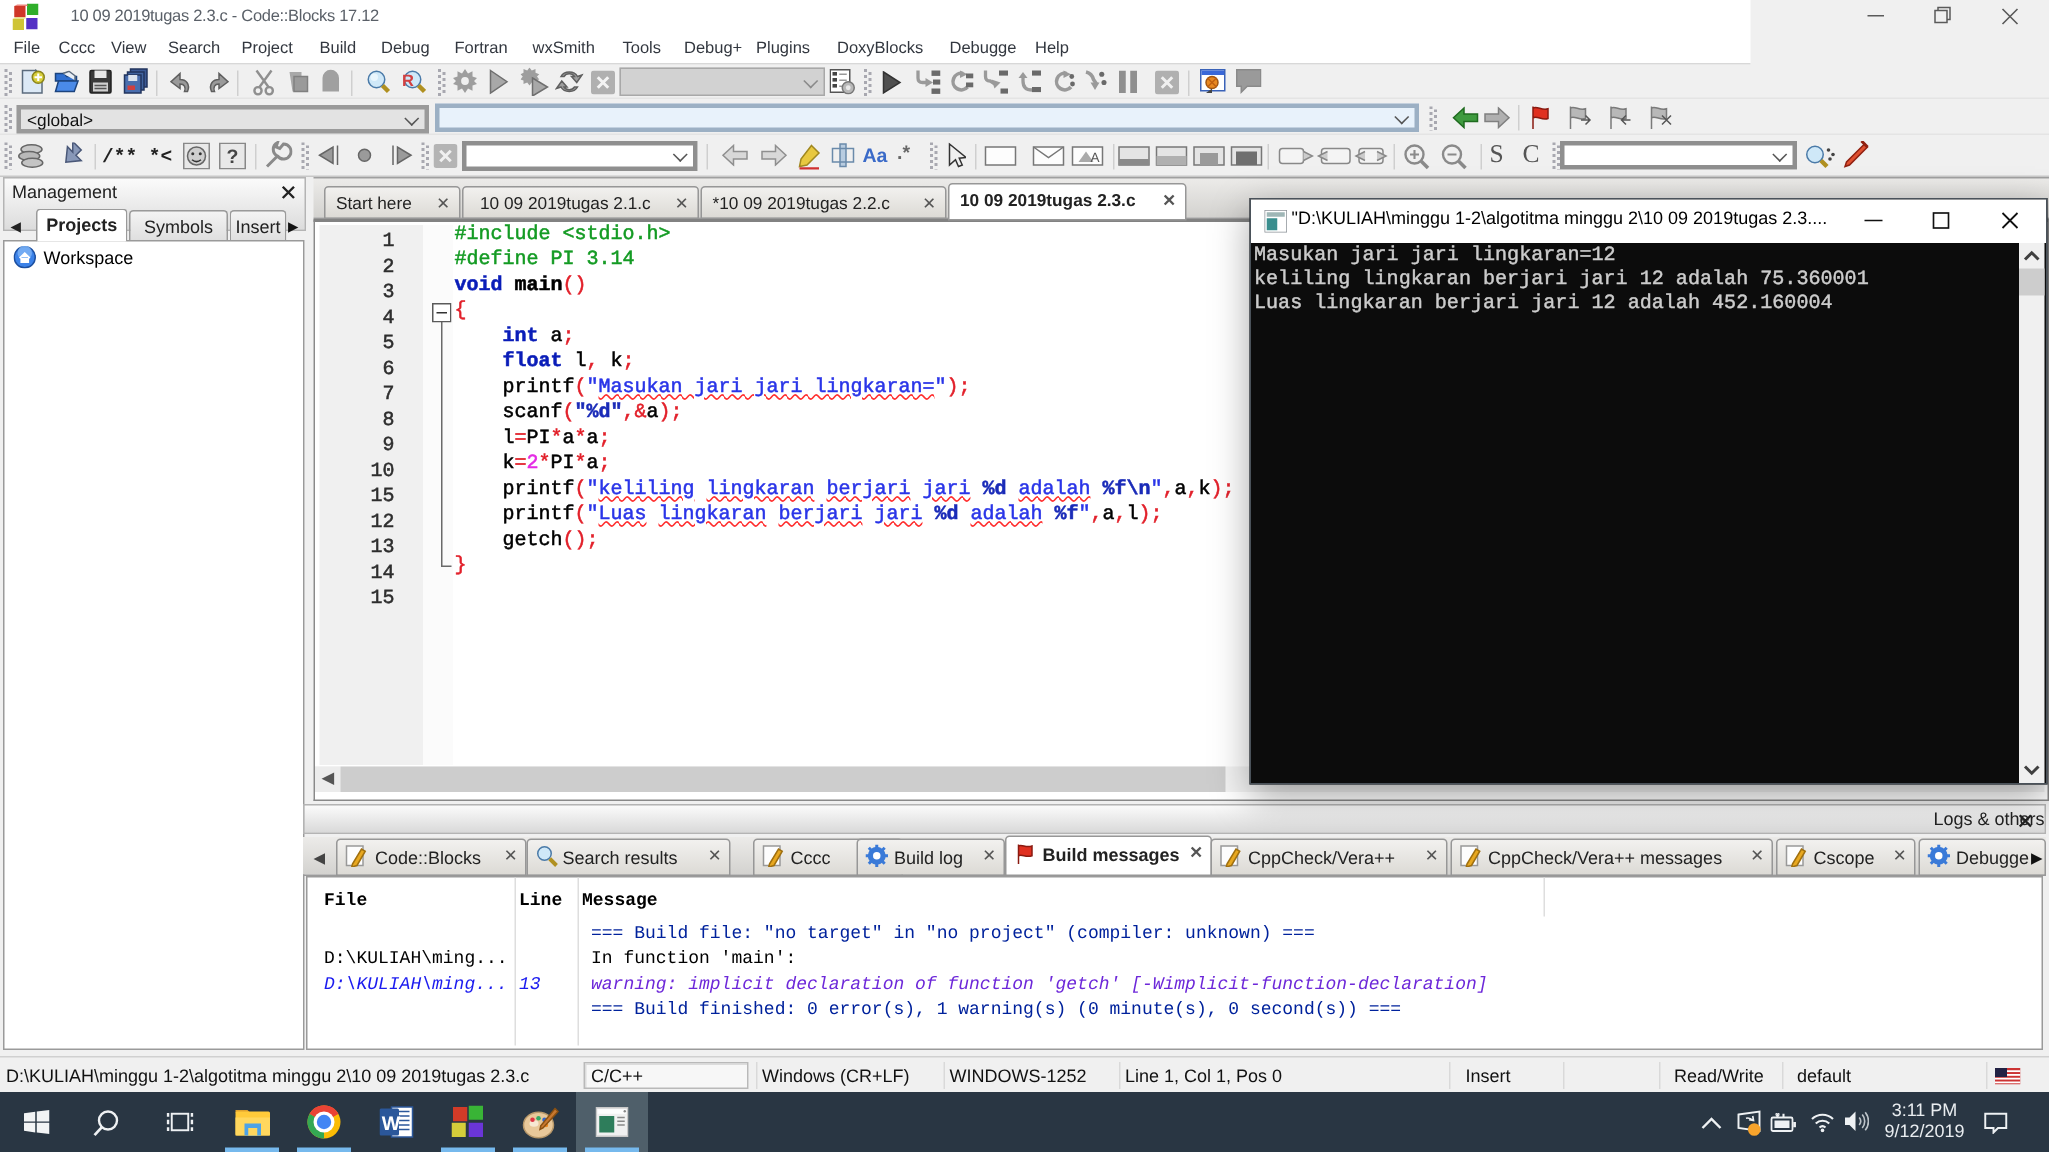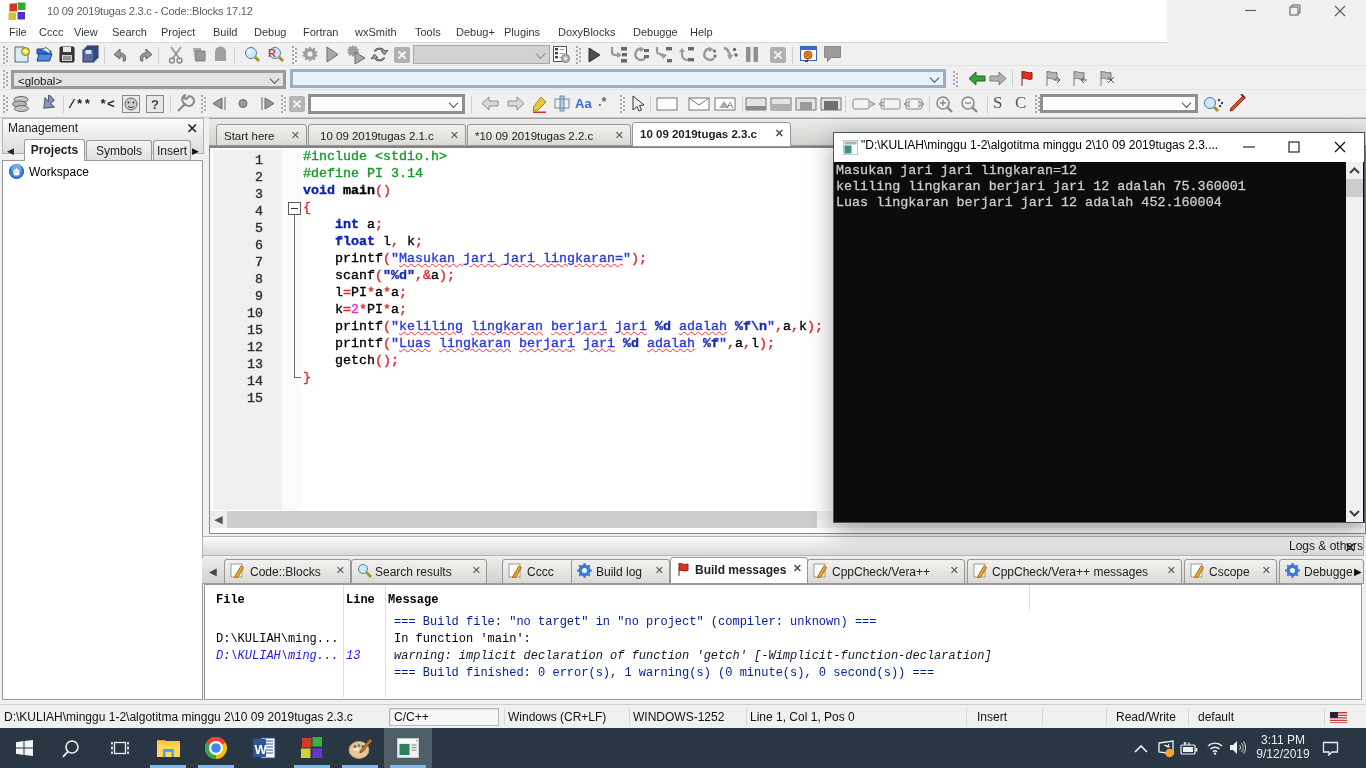--- a/index.html
+++ b/index.html
@@ -621,21 +621,21 @@
     <div class="lrow" style="left:141px;top:8px;font-weight:bold">Line</div>
     <div class="lrow" style="left:183px;top:8px;font-weight:bold">Message</div>
     <div class="abs" style="left:138px;top:0;width:1px;height:112px;background:#dedede"></div>
     <div class="abs" style="left:180px;top:0;width:1px;height:112px;background:#dedede"></div>
     <div class="abs" style="left:824px;top:0;width:1px;height:26px;background:#dedede"></div>
     <div class="lrow" style="left:189px;top:30px;color:#00229c">=== Build file: "no target" in "no project" (compiler: unknown) ===</div>
     <div class="lrow" style="left:11px;top:47px;color:#000">D:\KULIAH\ming...</div>
     <div class="lrow" style="left:189px;top:47px;color:#000">In function 'main':</div>
     <div class="lrow" style="left:11px;top:64px;color:#1b1bef;font-style:italic">D:\KULIAH\ming...</div>
     <div class="lrow" style="left:141px;top:64px;color:#1b1bef;font-style:italic">13</div>
-    <div class="lrow" style="left:189px;top:64px;color:#0f172a;font-style:italic">warning: implicit declaration of function 'getch' [-Wimplicit-function-declaration]</div>
+    <div class="lrow" style="left:189px;top:64px;color:#6d28d9;font-style:italic">warning: implicit declaration of function 'getch' [-Wimplicit-function-declaration]</div>
     <div class="lrow" style="left:189px;top:81px;color:#00229c">=== Build finished: 0 error(s), 1 warning(s) (0 minute(s), 0 second(s)) ===</div>
   </div>
 </div>
 
 <div id="console">
   <div id="con-title">
     <svg class="abs" style="left:9px;top:7px" width="15" height="15" viewBox="0 0 15 15">
       <rect x="0" y="0" width="15" height="15" fill="#fff" stroke="#8a9096"></rect>
       <rect x="1.5" y="1.5" width="12" height="3" fill="#9fb6b6"></rect>
       <rect x="1.5" y="5.5" width="7" height="8" fill="#3a8e8e"></rect>

